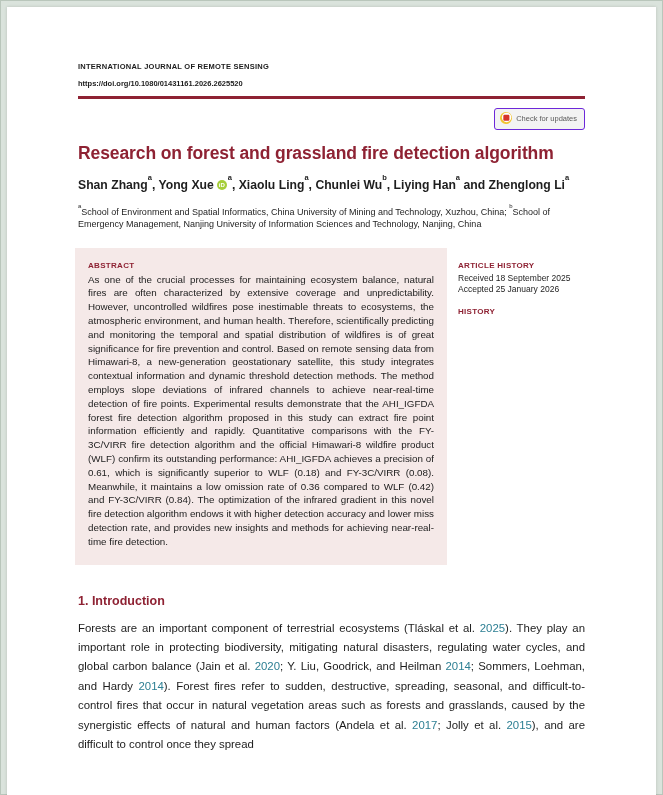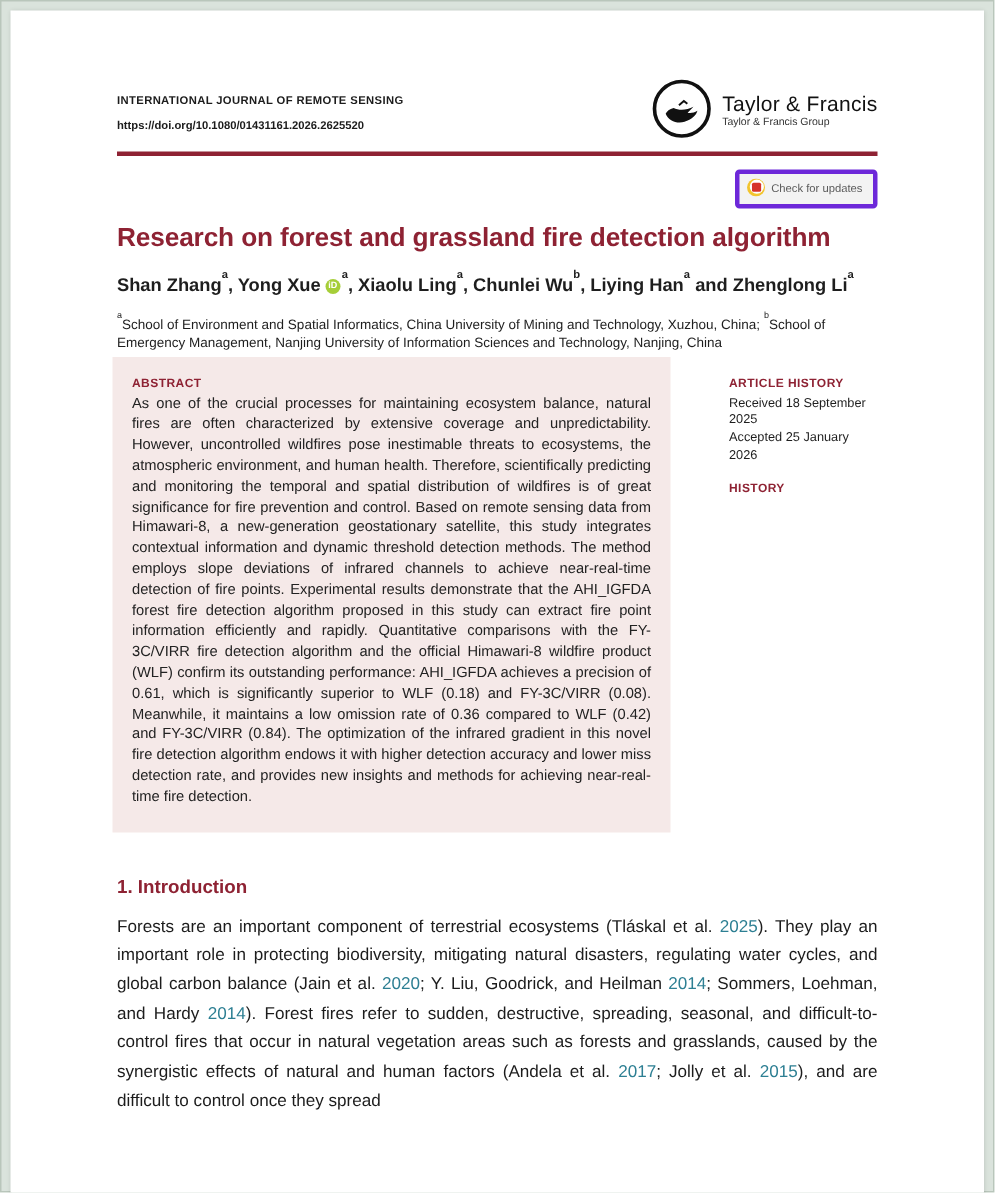--- a/index.html
+++ b/index.html
@@ -21,37 +21,37 @@
   .journal-name { font-size:7.5px; font-weight:700; letter-spacing:.25px; color:#1c1c1c; }
   .doi { font-size:7.5px; font-weight:700; color:#1c1c1c; margin-top:8px; text-decoration:none; }
   .tf-logo { display:flex; align-items:center; gap:6px; margin-top:-10px; }
   .tf-logo svg { display:block; }
   .tf-name { font-size:14px; color:#111; letter-spacing:.2px; }
   .tf-sub { font-size:7px; color:#333; margin-top:1px; }
   .rule { height:2.5px; background:var(--maroon); margin-top:8px; }
   .updates-row { text-align:right; margin-top:9px; height:20px; }
   .check-updates {
     display:inline-flex; align-items:center; gap:4px;
-    border:3px solid #6d28d9; border-radius:3px; background:#f3f3f3;
+    border:1px solid #6d28d9; border-radius:3px; background:#f3f3f3;
     padding:3px 7px 3px 5px; font-size:7.5px; color:#5a5a5a; cursor:pointer;
     font-family:inherit;
   }
   
   .title { margin-top:15px; color:var(--maroon); font-weight:700; font-size:17.5px; line-height:21px; letter-spacing:-.1px; }
   .authors { margin-top:13px; font-size:12.2px; font-weight:700; color:#1e1e1e; }
   .authors sup { font-size:7.5px; position:relative; top:-4px; font-weight:700; }
   .orcid {
     display:inline-block; width:10px; height:10px; border-radius:50%;
     background:#a6ce39; color:#fff; font-size:6px; font-weight:700;
     text-align:center; line-height:10px; vertical-align:2px; margin:0 1px 0 3px;
   }
   .affils { margin-top:11px; font-size:9px; line-height:12.5px; color:#1e1e1e; width:507px; }
   .affils sup { font-size:6px; position:relative; top:-3px; }
   
-  .abs-grid { display:flex; margin-top:3px;gap:28px; }
+  .abs-grid { display:flex; margin-top:17px; }
   .abs-box {
     width:372px; box-sizing:border-box; background:var(--pink);
     padding:13px 13px 16px 13px; flex:none; margin-left:-3px;
   }
   .abs-label, .side-label { color:var(--maroon); font-weight:700; font-size:8px; letter-spacing:.3px; margin:0 0 3px 0; }
   .abs-text { margin:0; font-size:9.8px; line-height:13.8px; text-align:justify; color:#222; }
   .side-col { flex:1; padding:13px 0 0 11px; }
   .side-text { margin:0 0 11px 0; font-size:8.5px; line-height:11.8px; color:#1e1e1e; }
   .side-text div { }
   
@@ -63,33 +63,20 @@
 <body style="background: rgb(218, 227, 220);">
 
 <div class="frame"></div>
 
 <div class="page">
 
   <div class="header-row">
     <div>
       <div class="journal-name">INTERNATIONAL JOURNAL OF REMOTE SENSING</div>
       <div class="doi">https://doi.org/10.1080/01431161.2026.2625520</div>
-    </div>
-    <div class="tf-logo">
-      <span>
-        <svg width="41" height="41" viewBox="0 0 44 44">
-          <circle cx="22" cy="22" r="19.5" fill="none" stroke="#111" stroke-width="2.6"></circle>
-          <path d="M10.5 25.5 C12.5 30.5 18.5 33 24 31.3 C29 29.8 32.6 26.5 33.2 23.5 C30.8 25 28.2 25.4 26.2 24.9 L30.4 20.6 C25.4 23.2 19.8 23.3 16.2 21.4 C13.2 22.3 11.3 23.6 10.5 25.5 Z" fill="#111"></path>
-          <path d="M20 19.5 l3.5 -3 l2.5 2" fill="none" stroke="#111" stroke-width="1.4"></path>
-        </svg>
-      </span>
-      <div>
-        <div class="tf-name">Taylor &amp; Francis</div>
-        <div class="tf-sub">Taylor &amp; Francis Group</div>
-      </div>
     </div>
   </div>
 
   <div class="rule"></div>
 
   <div class="updates-row">
     <button class="check-updates">
       <span>
         <svg width="12" height="12" viewBox="0 0 13 13">
           <circle cx="6.5" cy="6.5" r="6.5" fill="#f2c42d"></circle>

